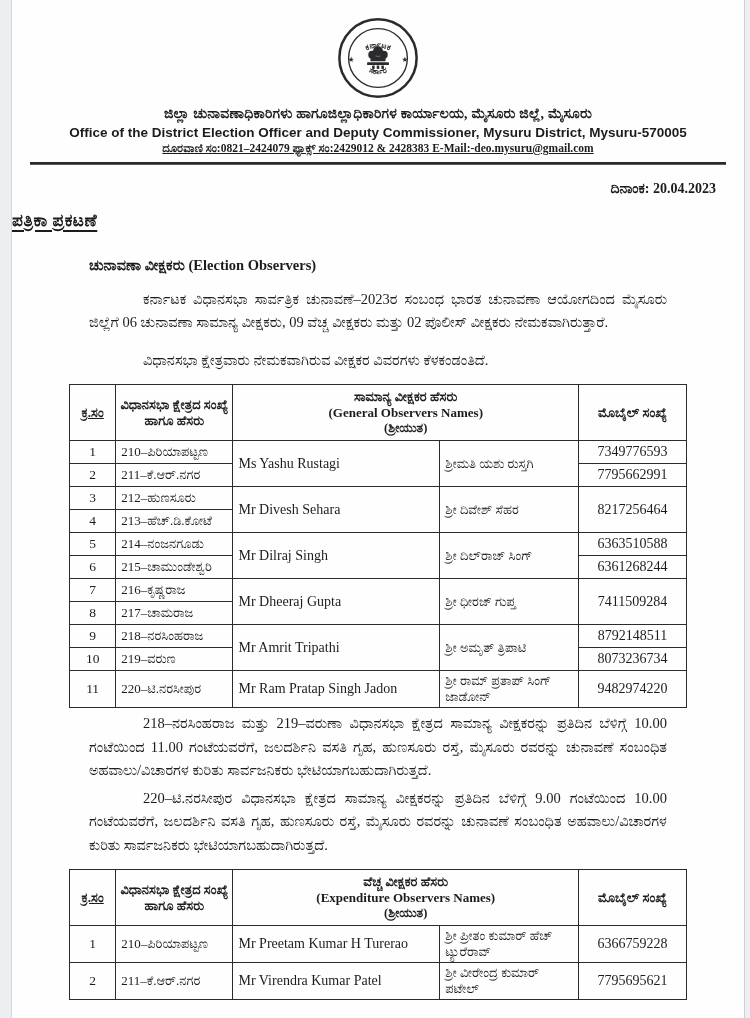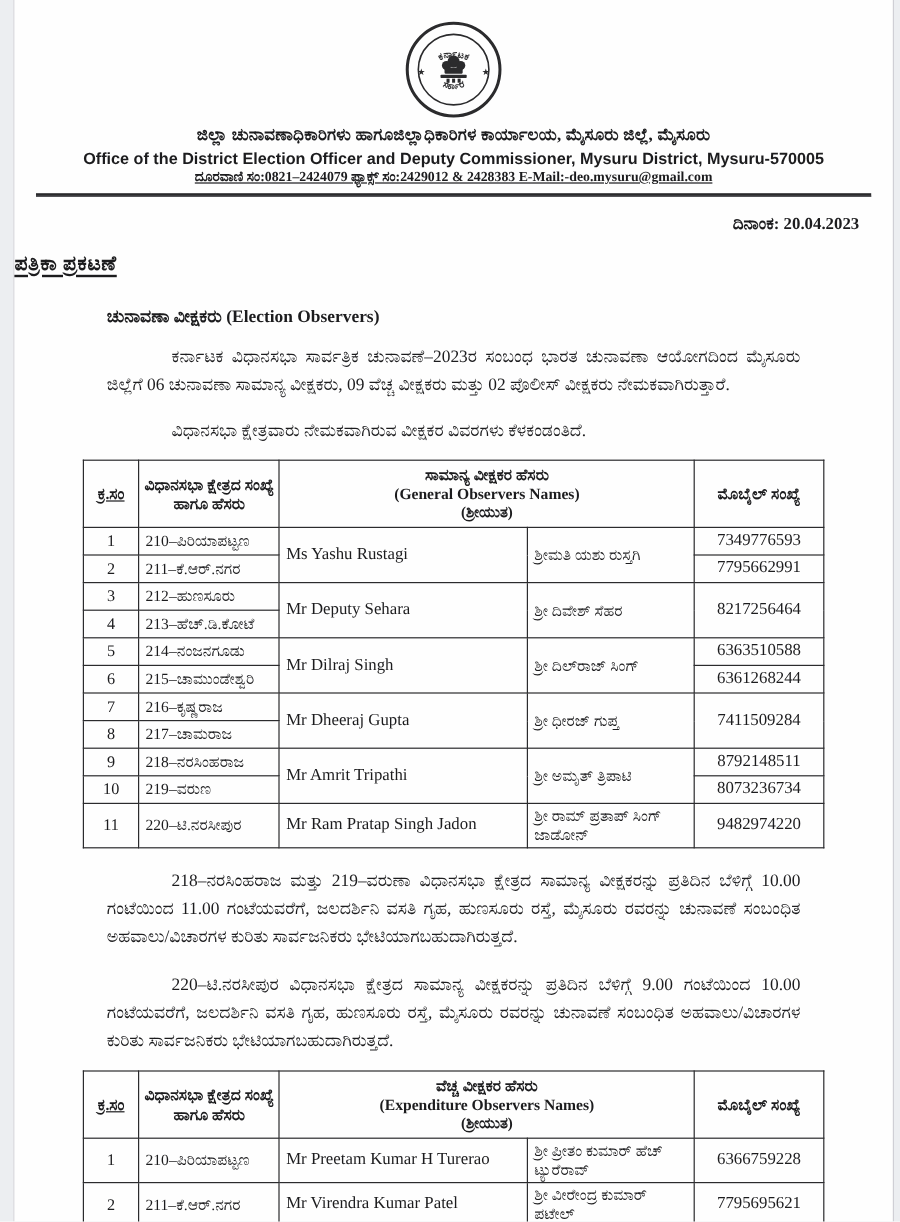--- a/index.html
+++ b/index.html
@@ -72,21 +72,21 @@
   td.c-sl{text-align:center;width:7.5%;font-size:13.5px;}
   td.c-const{width:19%;font-size:13px;white-space:nowrap;}
   td.c-nameen{width:33.5%;font-size:14px;padding-left:8px;}
   td.c-namekn{width:22.5%;font-size:13px;padding-left:7px;}
   td.c-mob{width:17.5%;text-align:center;font-size:14px;}
   th.h-sl{width:7.5%;text-decoration:underline;}
   th.h-const{width:19%;}
   th.h-name{width:56%;}
   th.h-mob{width:17.5%;}
   .t1 td{height:18px;}
-  .section-gap{margin-top:16px;}
+  .section-gap{margin-top:4px;}
 </style>
 </head>
 <body>
 
 <div class="paper">
 
   <div class="seal-wrap">
     <svg class="seal" viewBox="0 0 100 100">
       <defs>
         <path id="arcTop" d="M 22,57 A 30,30 0 0 1 78,57"></path>
@@ -154,21 +154,21 @@
           <td class="c-mob">7349776593</td>
         </tr>
         <tr>
           <td class="c-sl">2</td>
           <td class="c-const">211–ಕೆ.ಆರ್.ನಗರ</td>
           <td class="c-mob">7795662991</td>
         </tr>
         <tr>
           <td class="c-sl">3</td>
           <td class="c-const">212–ಹುಣಸೂರು</td>
-          <td class="c-nameen" rowspan="2">Mr Deputy Sehara</td>
+          <td class="c-nameen" rowspan="2">Mr Divesh Sehara</td>
           <td class="c-namekn" rowspan="2">ಶ್ರೀ ದಿವೇಶ್ ಸೆಹರ</td>
           <td class="c-mob" rowspan="2">8217256464</td>
         </tr>
         <tr>
           <td class="c-sl">4</td>
           <td class="c-const">213–ಹೆಚ್.ಡಿ.ಕೋಟೆ</td>
         </tr>
         <tr>
           <td class="c-sl">5</td>
           <td class="c-const">214–ನಂಜನಗೂಡು</td>

